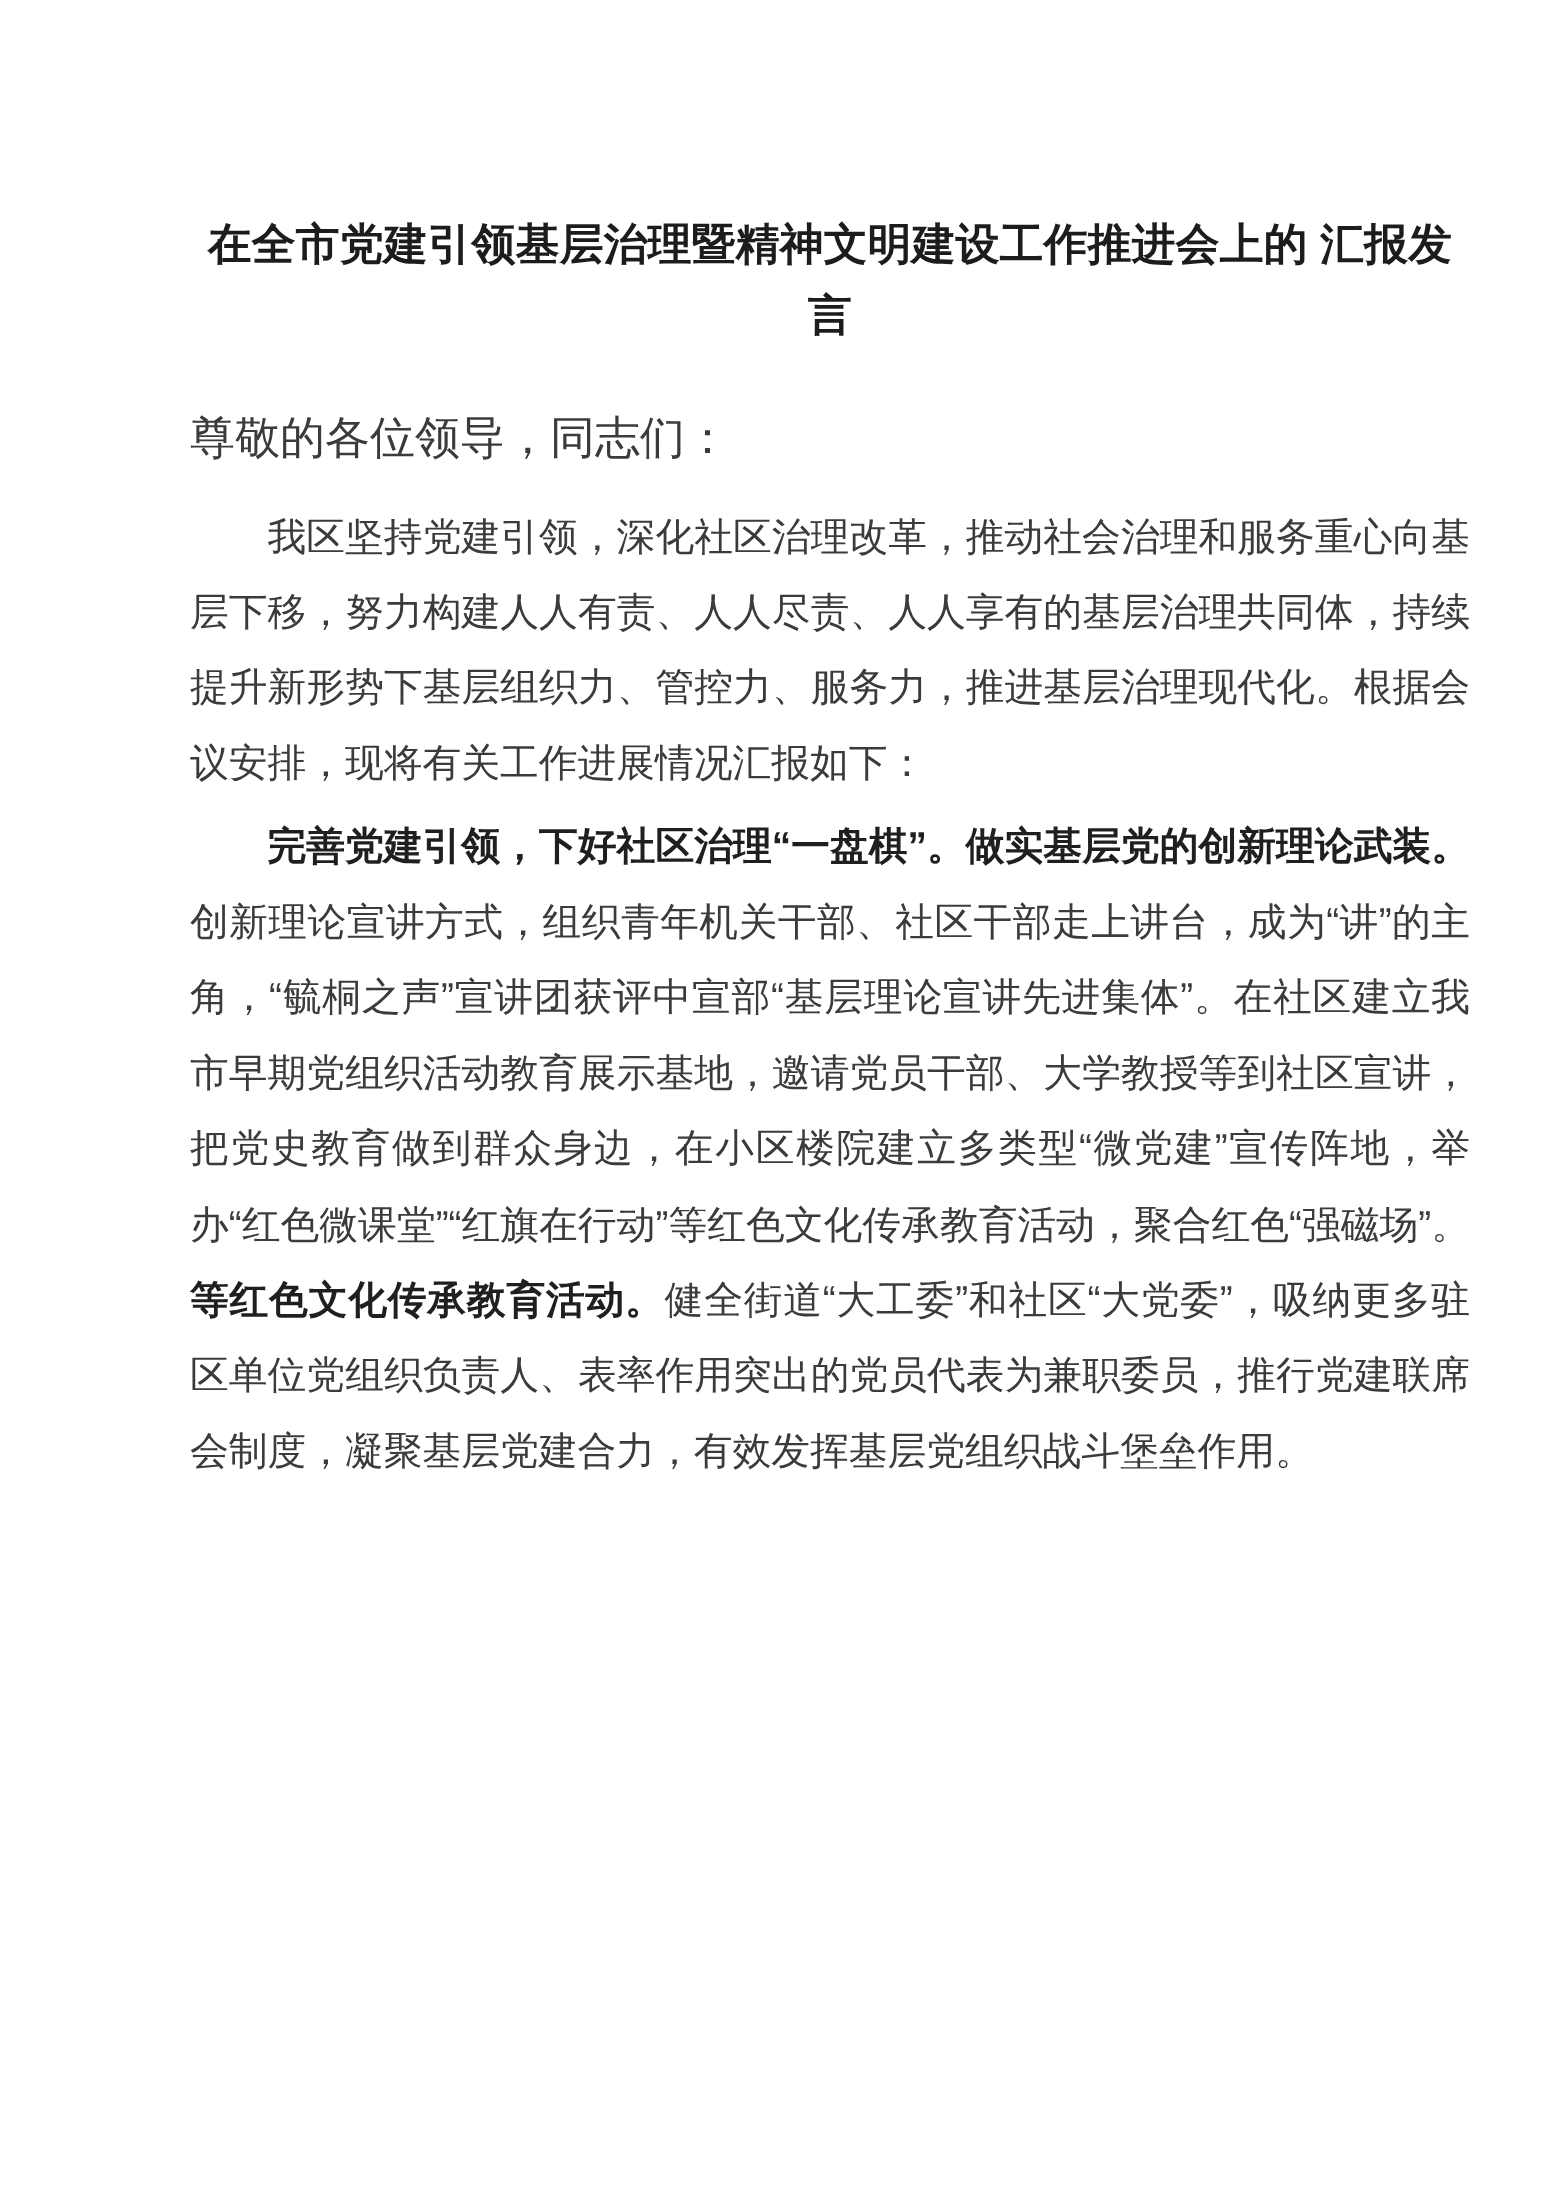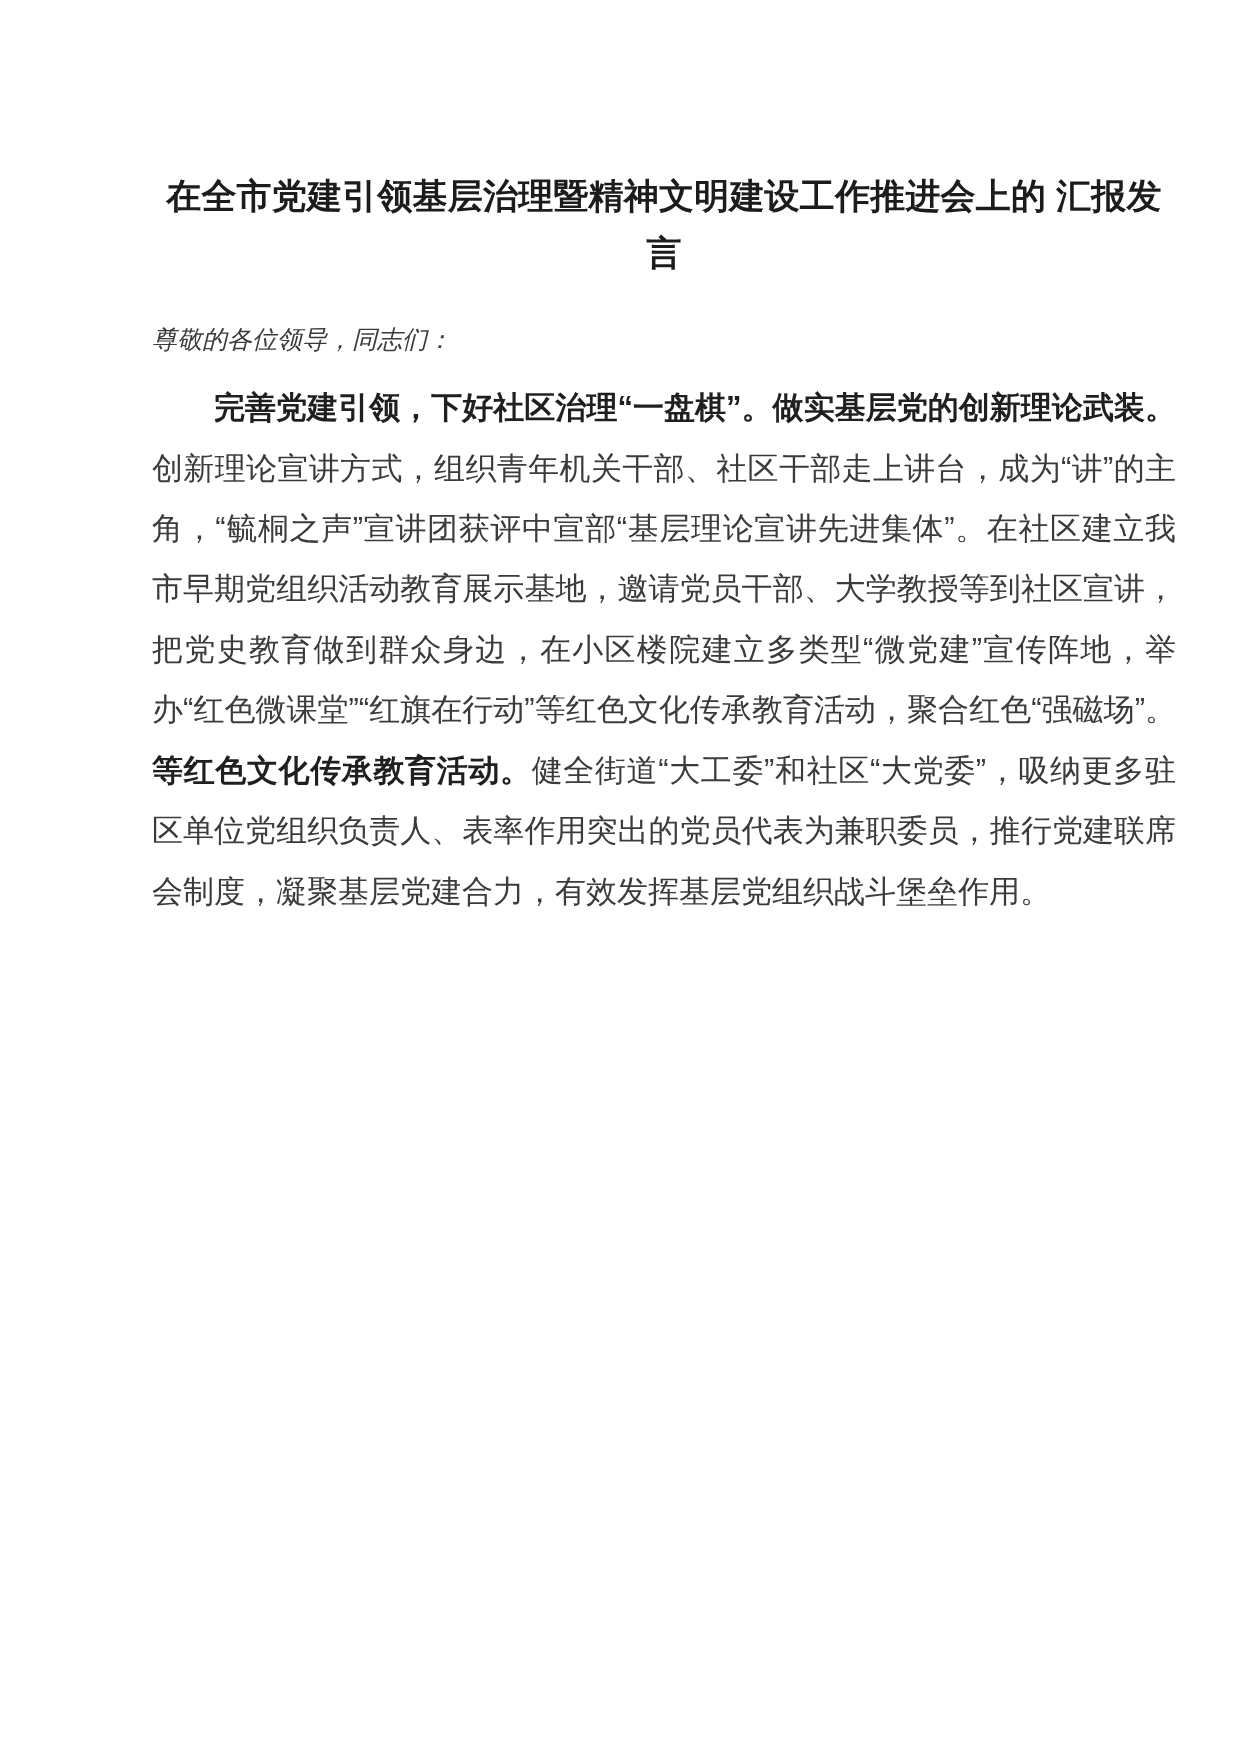--- a/index.html
+++ b/index.html
@@ -26,27 +26,26 @@
     font-size: 35px;
     font-weight: bold;
     line-height: 1.62;
     text-align: center;
     color: #1c1c1c;
     letter-spacing: 0.2px;
     margin: 0 0 34px 0;
     padding: 0 14px;
   }
   .salutation {
-    font-size: 25px;
+    font-size: 36px;
     line-height: 1.95;
     color: #3b3b3b;
     margin: 0 0 14px 0;
     text-align: justify;
     text-justify: inter-ideograph;
-    font-style: italic;
   }
   .para {
     font-size: 31px;
     line-height: 1.95;
     color: #3b3b3b;
     margin: 0 0 6px 0;
     text-indent: 2em;
     text-align: justify;
     text-justify: inter-ideograph;
     word-break: break-all;
@@ -69,18 +68,21 @@
 
 <div class="page">
 
   <h1 class="doc-title">
     <span>在全市党建引领基层治理暨精神文明建设工作推进会上的</span>
     <span>汇报发言</span>
   </h1>
 
   <p class="salutation">尊敬的各位领导，同志们：</p>
 
+  <p class="para">
+    <span class="r">我区坚持党建引领，深化社区治理改革，推动社会治理和服务重心向基层下移，努力构建人人有责、人人尽责、人人享有的基层治理共同体，持续提升新形势下基层组织力、管控力、服务力，推进基层治理现代化。根据会议安排，现将有关工作进展情况汇报如下：</span>
+  </p>
 
   <p class="para tight">
     <span class="b">完善党建引领，下好社区治理“一盘棋”。做实基层党的创新理论武装。</span><span class="r">创新理论宣讲方式，组织青年机关干部、社区干部走上讲台，成为“讲”的主角，“毓桐之声”宣讲团获评中宣部“基层理论宣讲先进集体”。在社区建立我市早期党组织活动教育展示基地，邀请党员干部、大学教授等到社区宣讲，把党史教育做到群众身边，在小区楼院建立多类型“微党建”宣传阵地，举办“红色微课堂”“红旗在行动”等红色文化传承教育活动，聚合红色“强磁场”。</span><span class="b">等红色文化传承教育活动。</span><span class="r">健全街道“大工委”和社区“大党委”，吸纳更多驻区单位党组织负责人、表率作用突出的党员代表为兼职委员，推行党建联席会制度，凝聚基层党建合力，有效发挥基层党组织战斗堡垒作用。</span>
   </p>
 
 </div>
 
 </body></html>

